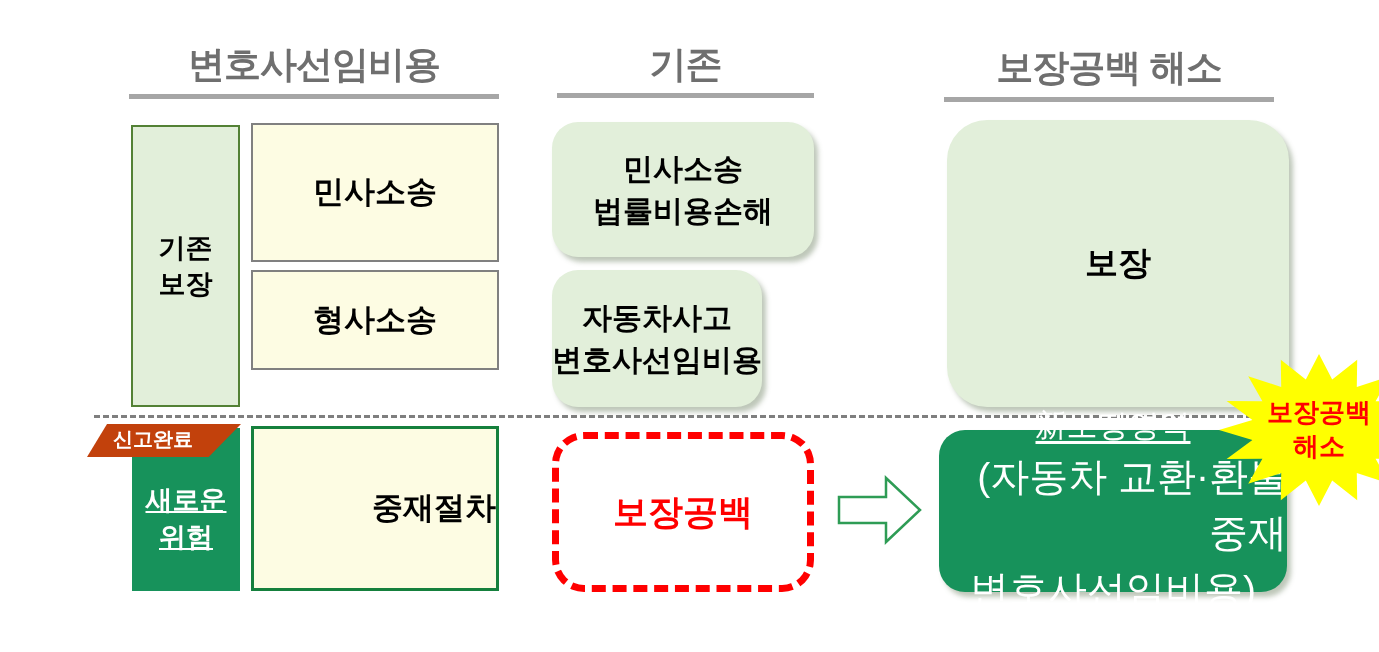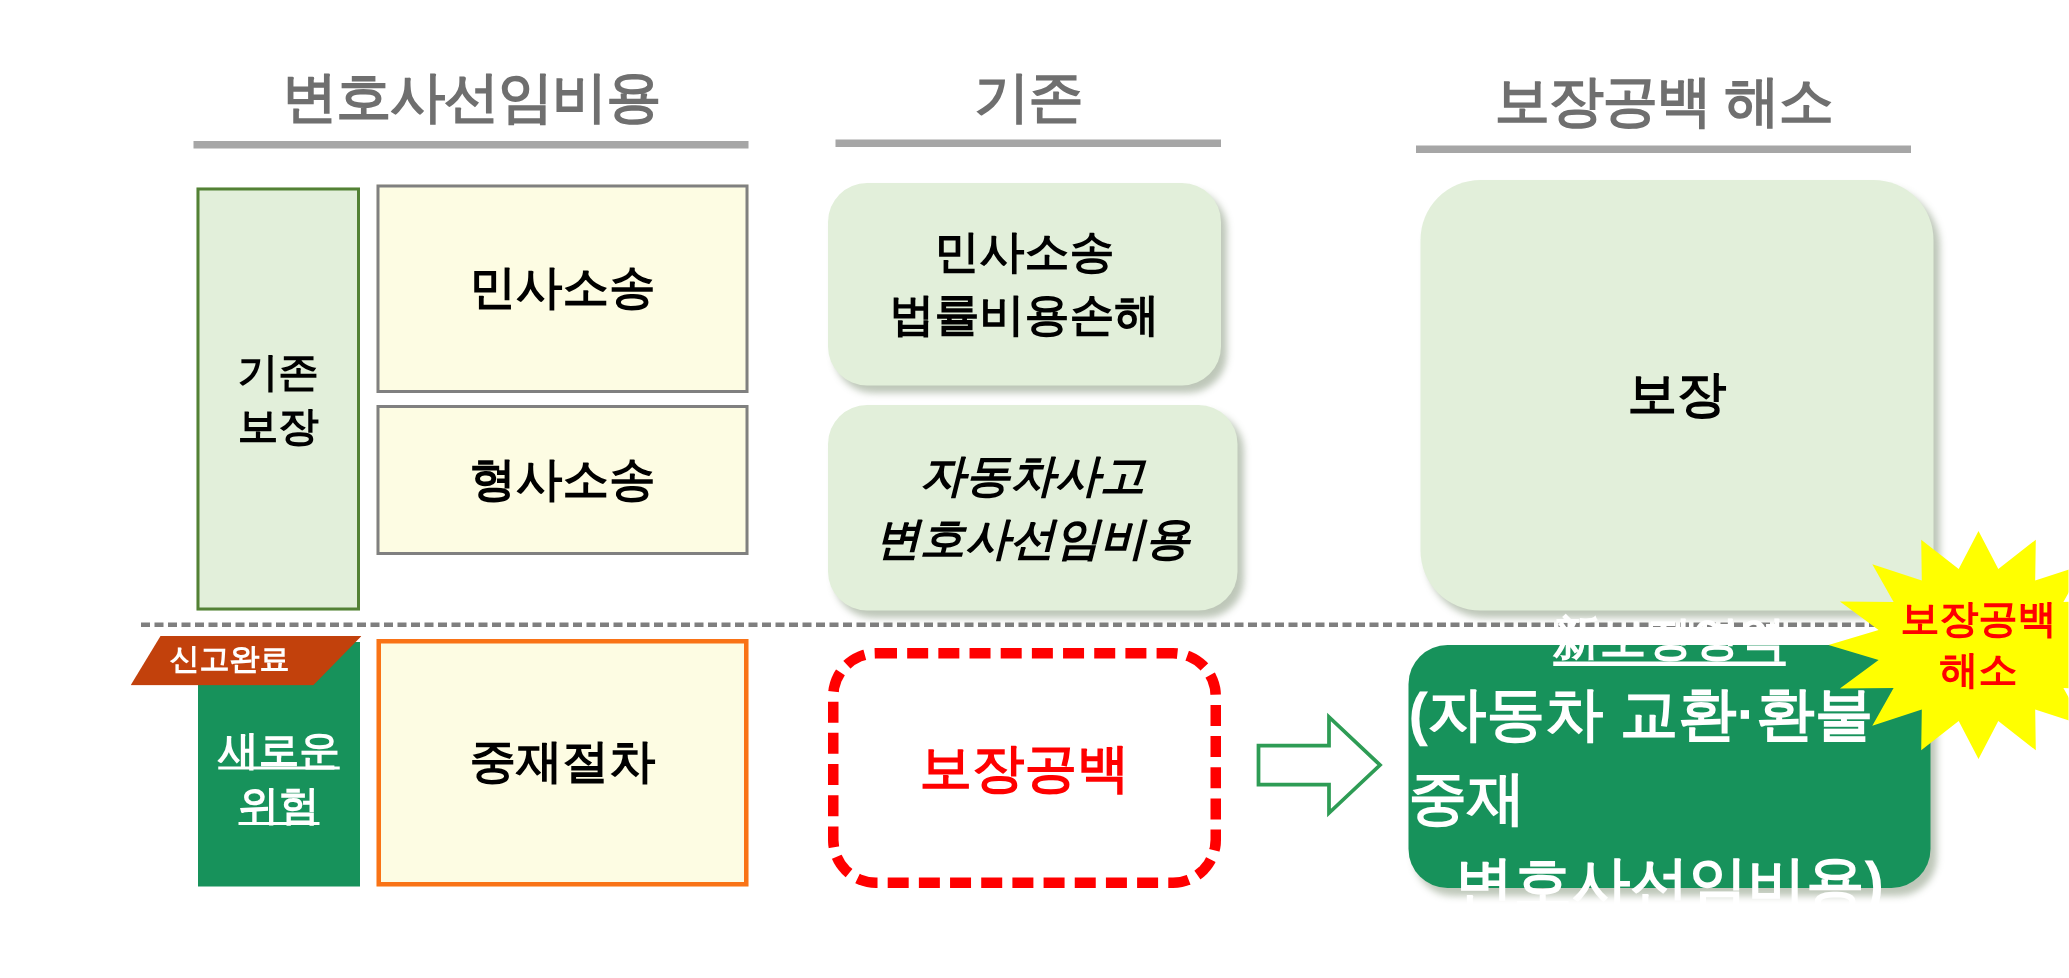--- a/index.html
+++ b/index.html
@@ -14,21 +14,21 @@
 
   
   .col-header{
     font-size:37px;font-weight:bold;color:#6F6F6F;letter-spacing:-1px;
   }
   .header-rule{height:5px;background:#A6A6A6;}
 
   
   .green-outline-box{background:#E2EFDA;border:2px solid #538135;}
   .cream-box{background:#FDFCE3;border:2px solid #808080;}
-  .cream-box-red{background:#FDFCE3;border:3px solid #f97316;}
+  .cream-box-red{background:#FDFCE3;border:3px solid #15803d;justify-content:flex-end;}
   .box-label{font-size:31px;font-weight:bold;color:#000;line-height:1.3;}
   .side-label{font-size:27px;font-weight:bold;color:#000;line-height:1.35;}
 
   
   .dashed-divider{border-top:3px dashed #7F7F7F;height:0;}
 
   
   .ribbon{
     background:#c2410c;clip-path:polygon(13% 0,100% 0,79% 100%,0 100%);
     color:#fff;font-size:20px;font-weight:bold;
@@ -46,21 +46,21 @@
   .mid-label{font-size:30px;font-weight:bold;color:#000;line-height:1.4;}
   .gap-dashed{
     background:#ffffff;border:7px dashed #FF0000;border-radius:32px;
   }
   .gap-label{font-size:35px;font-weight:bold;color:#FF0000;}
 
   
   .new-area{
     background:#17925B;border-radius:26px;
     box-shadow:4px 5px 5px rgba(110,130,100,0.45);
-    color:#ffffff;font-weight:bold;text-align:left;
+    color:#ffffff;font-weight:normal;text-align:right;
     display:flex;flex-direction:column;align-items:center;justify-content:center;
     line-height:1.45;
   }
   .new-area-title{font-size:31px;text-decoration:underline;text-underline-offset:5px;}
   .new-area-line{font-size:39px;}
 
   
   .starburst{
     background:#FFFF00;
     clip-path:polygon(100% 50%,83.3% 56.6%,96.2% 69.1%,78.3% 68.9%,85.4% 85.4%,
@@ -112,21 +112,21 @@
 
   <div class="abs cream-box-red center" style="left:207px;top:426px;width:248px;height:165px;z-index:2;">
     <span class="box-label">중재절차</span>
   </div>
 
   <div class="abs round-green center" style="left:508px;top:122px;width:262px;height:135px;z-index:2;">
     <span class="mid-label multiline">민사소송
 법률비용손해</span>
   </div>
 
-  <div class="abs round-green center" style="left:508px;top:270px;width:273px;height:137px;z-index:2;font-style:italic;">
+  <div class="abs round-green center" style="left:508px;top:270px;width:210px;height:137px;z-index:2;">
     <span class="mid-label multiline">자동차사고
 변호사선임비용</span>
   </div>
 
   <div class="abs gap-dashed center" style="left:508px;top:432px;width:262px;height:160px;z-index:2;">
     <span class="gap-label">보장공백</span>
   </div>
 
   <div class="abs" style="left:793px;top:466px;width:86px;height:88px;z-index:2;">
     <svg width="86" height="88" viewBox="0 0 86 88">

